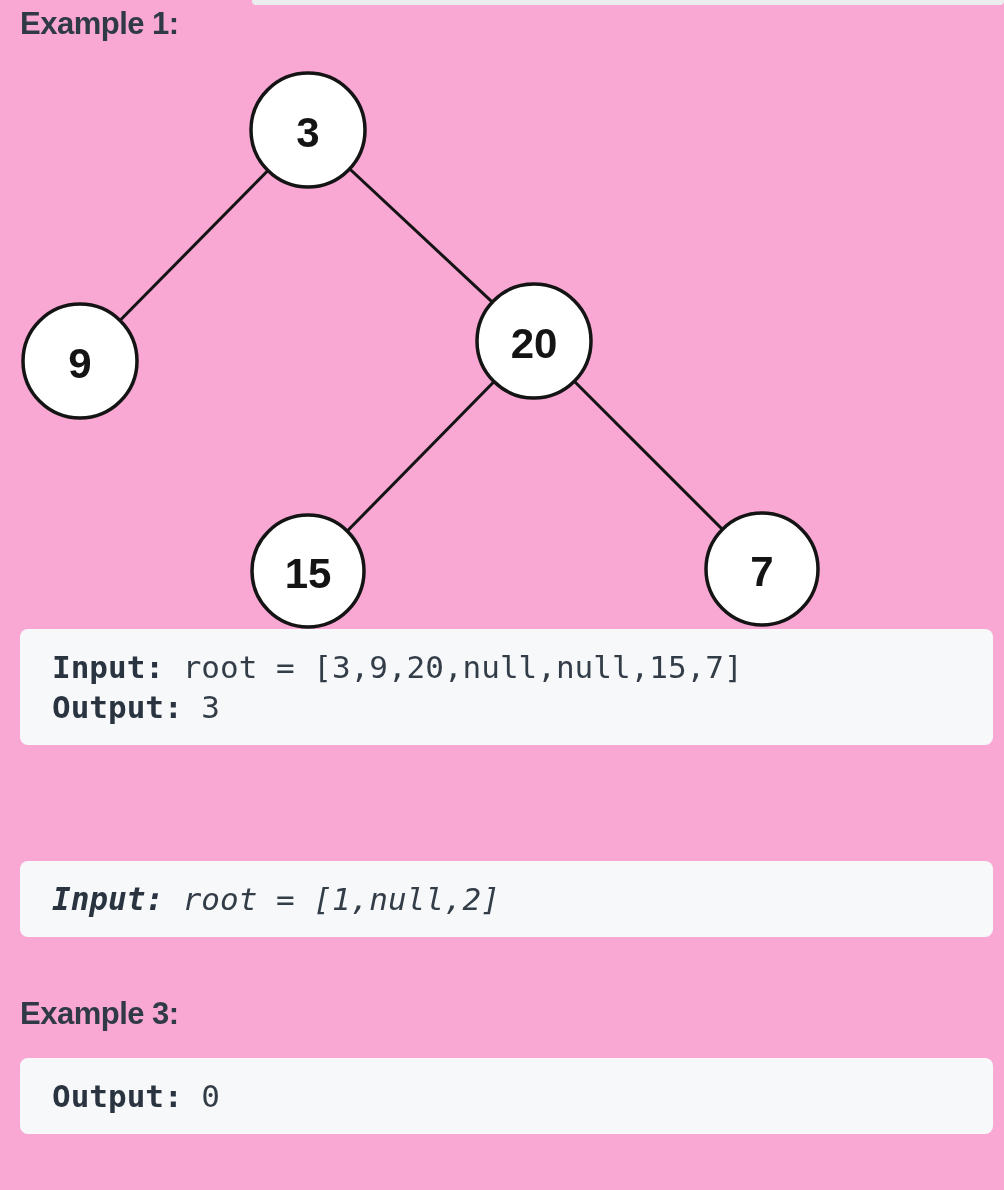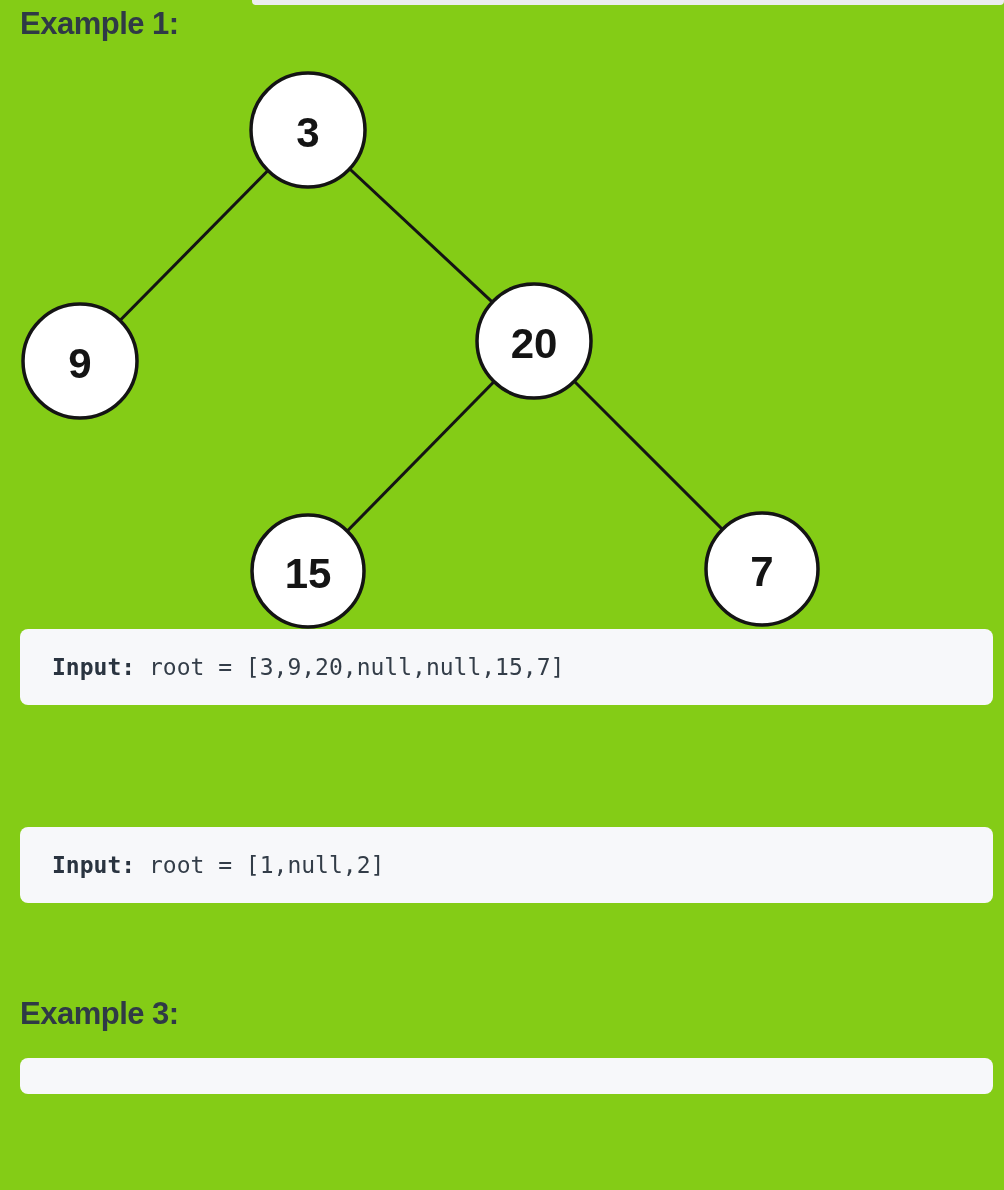--- a/index.html
+++ b/index.html
@@ -1,21 +1,21 @@
 <!DOCTYPE html>
 <html><head>
 <meta charset="utf-8">
 <style>
   html, body { margin: 0; padding: 0; background: #ffffff; }
   .page {
     position: relative;
     width: 1004px;
     height: 1190px;
     overflow: hidden;
-    background: #84cc16;
+    background: #f9a8d4;
     font-family: "Liberation Sans", sans-serif;
   }
   .top-strip {
     position: absolute;
     top: 0; left: 252px; right: 0;
     height: 5px;
     background: #ecedee;
     border-radius: 0 0 4px 4px;
   }
   .ex-heading {
@@ -45,21 +45,21 @@
     position: absolute;
     left: 20px;
     width: 973px;
     box-sizing: border-box;
     background: #f7f8fa;
     border-radius: 8px;
     padding: 18px 16px 18px 32px;
   }
   .code-line {
     font-family: "DejaVu Sans Mono", monospace;
-    font-size: 23px;
+    font-size: 31px;
     line-height: 40px;
     color: #333d48;
     white-space: pre;
   }
   .code-label { font-weight: 700; color: #2a3440; }
   .code-value { font-weight: 400; }
 </style>
 </head>
 <body>
 
@@ -91,25 +91,27 @@
         <text x="308" y="571" text-anchor="middle" dominant-baseline="central" dy="2" class="node-label">15</text>
       </g>
       <g>
         <circle cx="762" cy="569" r="56" fill="#ffffff" stroke="#141414" stroke-width="3.5"></circle>
         <text x="762" y="569" text-anchor="middle" dominant-baseline="central" dy="2" class="node-label">7</text>
       </g>
     </svg>
 
   <div class="code-block" style="top: 629px; background: rgb(247, 248, 250);">
     <div class="code-line"><span class="code-label">Input:</span><span class="code-value"> root = [3,9,20,null,null,15,7]</span></div>
+    <div class="code-line"><span class="code-label">Output:</span><span class="code-value"> 3</span></div>
   </div>
 
 
-  <div class="code-block" style="top: 827px; background: rgb(247, 248, 250);">
+  <div class="code-block" style="top: 861px; background: rgb(247, 248, 250); font-style: italic;">
     <div class="code-line"><span class="code-label">Input:</span><span class="code-value"> root = [1,null,2]</span></div>
   </div>
 
   <h3 class="ex-heading" style="top:996px">Example 3:</h3>
 
   <div class="code-block" style="top: 1058px; background: rgb(247, 248, 250);">
+    <div class="code-line"><span class="code-label">Output:</span><span class="code-value"> 0</span></div>
   </div>
 
 </div>
 
 </body></html>

